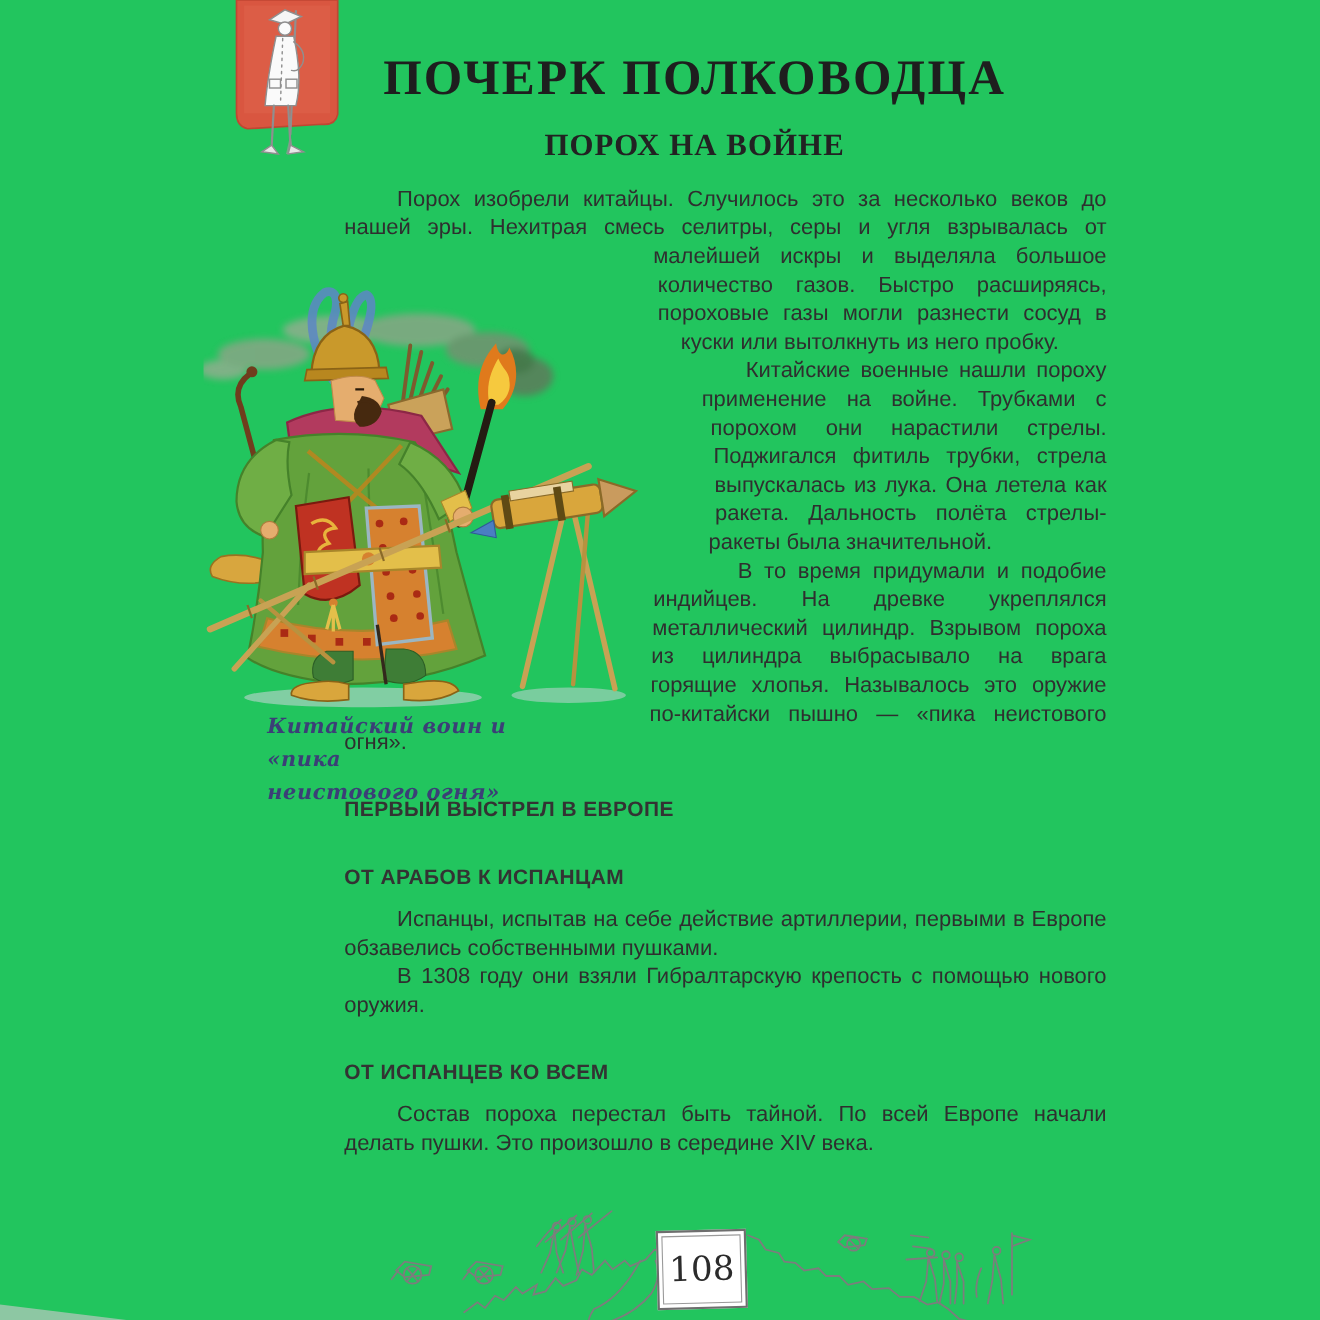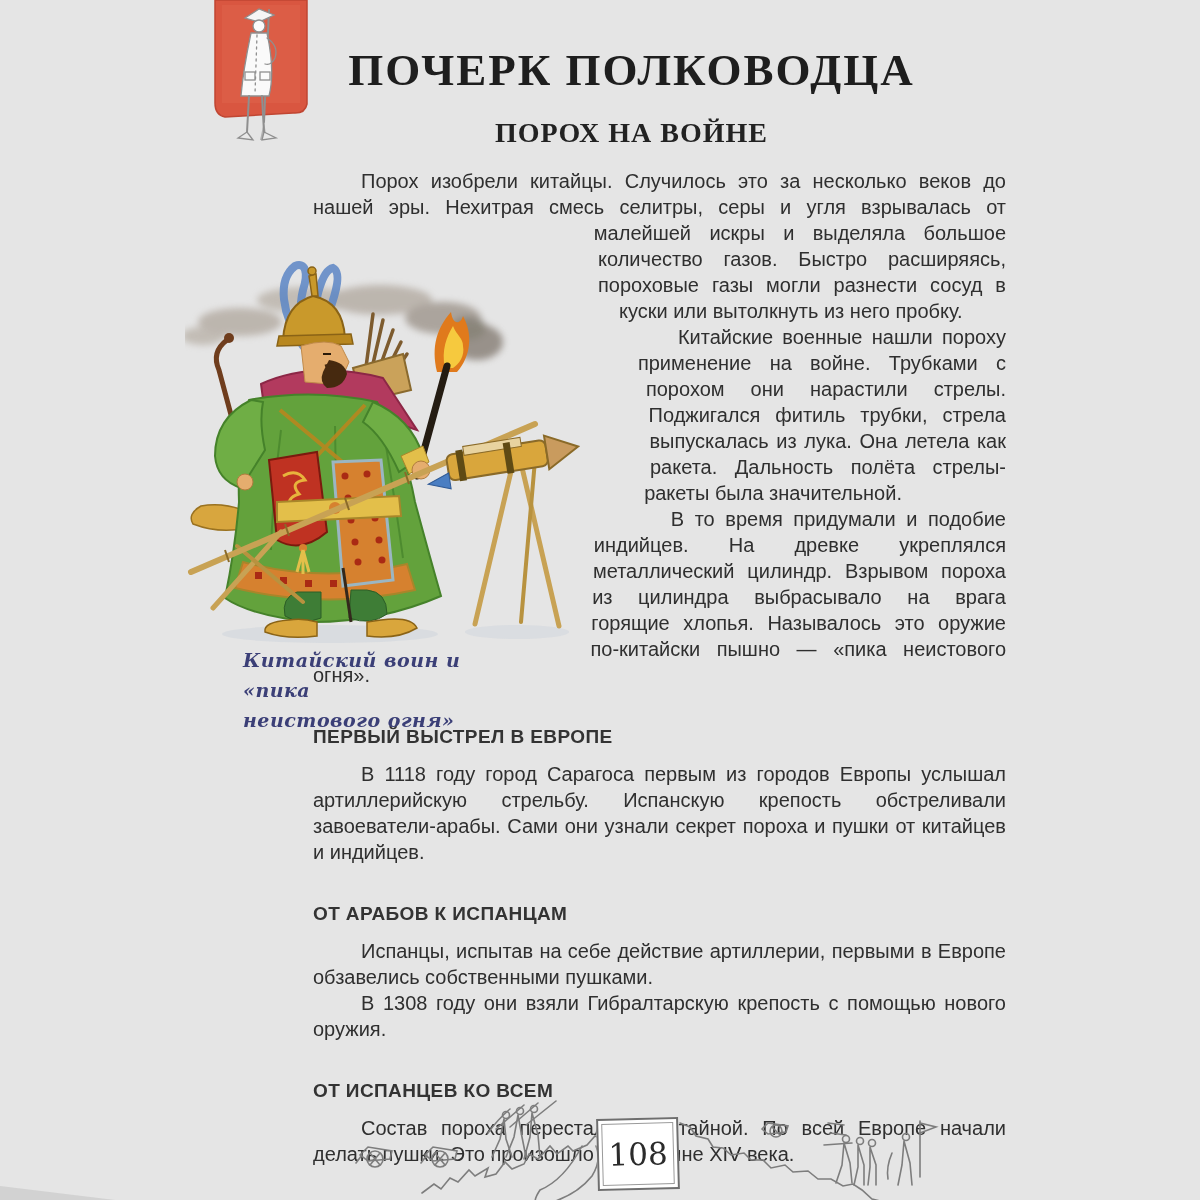--- a/index.html
+++ b/index.html
@@ -1,18 +1,18 @@
 <!DOCTYPE html>
 <html><head>
 <meta charset="utf-8">
 <style>
   html,body{margin:0;padding:0;}
   body{width:1200px;height:1200px;position:relative;background:#ffffff;overflow:hidden;
        font-family:"Liberation Sans",sans-serif;}
-  .page{position:absolute;inset:0;background:#e5e5e5;}
+  .page{position:absolute;inset:0;background:#22c55e;}
 
   
   .flag-art{position:absolute;left:205px;top:0;width:130px;height:170px;}
   .page-title{position:absolute;left:285px;top:44px;width:693px;text-align:center;
     font-family:"Liberation Serif",serif;font-weight:700;font-size:45px;letter-spacing:2px;
     color:#1e1e1e;}
   .page-subtitle{position:absolute;left:285px;top:117px;width:693px;text-align:center;
     font-family:"Liberation Serif",serif;font-weight:700;font-size:28px;letter-spacing:1px;
     color:#222;}
 
@@ -209,21 +209,20 @@
     </g>
   </svg>
 
   <div class="main-col">
     <div class="wrap-spacer"></div>
     <p>Порох изобрели китайцы. Случилось это за несколько веков до нашей эры. Нехитрая смесь селитры, серы и угля взрывалась от малейшей искры и выделяла большое количество газов. Быстро расширяясь, пороховые газы могли разнести сосуд в куски или вытолкнуть из него пробку.</p>
     <p>Китайские военные нашли пороху применение на войне. Трубками с порохом они нарастили стрелы. Поджигался фитиль трубки, стрела выпускалась из лука. Она летела как ракета. Дальность полёта стрелы-ракеты была значительной.</p>
     <p>В то время придумали и подобие индийцев. На древке укреплялся металлический цилиндр. Взрывом пороха из цилиндра выбрасывало на врага горящие хлопья. Называлось это оружие по-китайски пышно — «пика неистового огня».</p>
 
     <h3 class="sec">ПЕРВЫЙ ВЫСТРЕЛ В ЕВРОПЕ</h3>
-    <p>В 1118 году город Сарагоса первым из городов Европы услышал артиллерийскую стрельбу. Испанскую крепость обстреливали завоеватели-арабы. Сами они узнали секрет пороха и пушки от китайцев и индийцев.</p>
 
     <h3 class="sec">ОТ АРАБОВ К ИСПАНЦАМ</h3>
     <p>Испанцы, испытав на себе действие артиллерии, первыми в Европе обзавелись собственными пушками.</p>
     <p>В 1308 году они взяли Гибралтарскую крепость с помощью нового оружия.</p>
 
     <h3 class="sec">ОТ ИСПАНЦЕВ КО ВСЕМ</h3>
     <p>Состав пороха перестал быть тайной. По всей Европе начали делать пушки. Это произошло в середине XIV века.</p>
   </div>
 
   <div class="caption">

